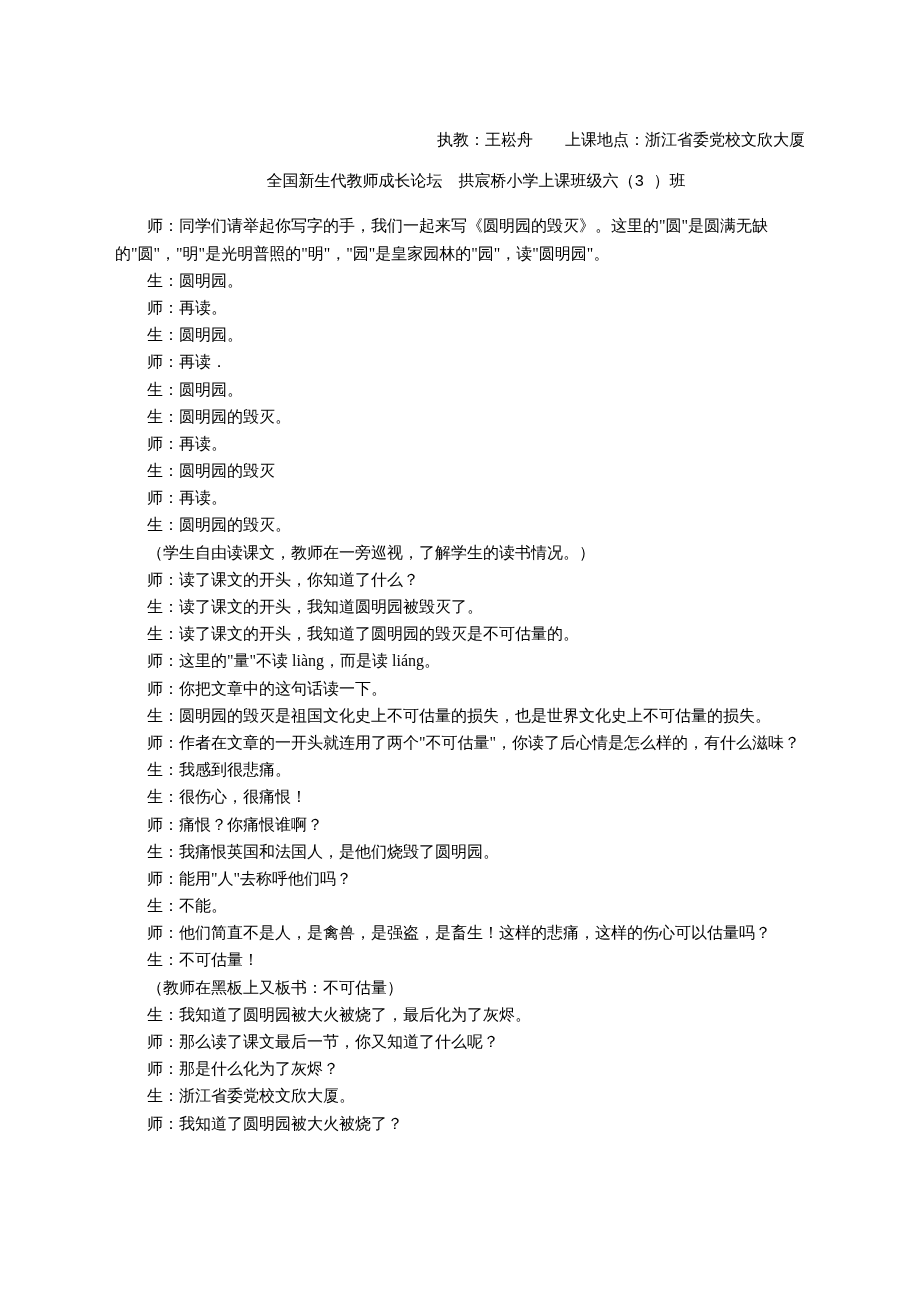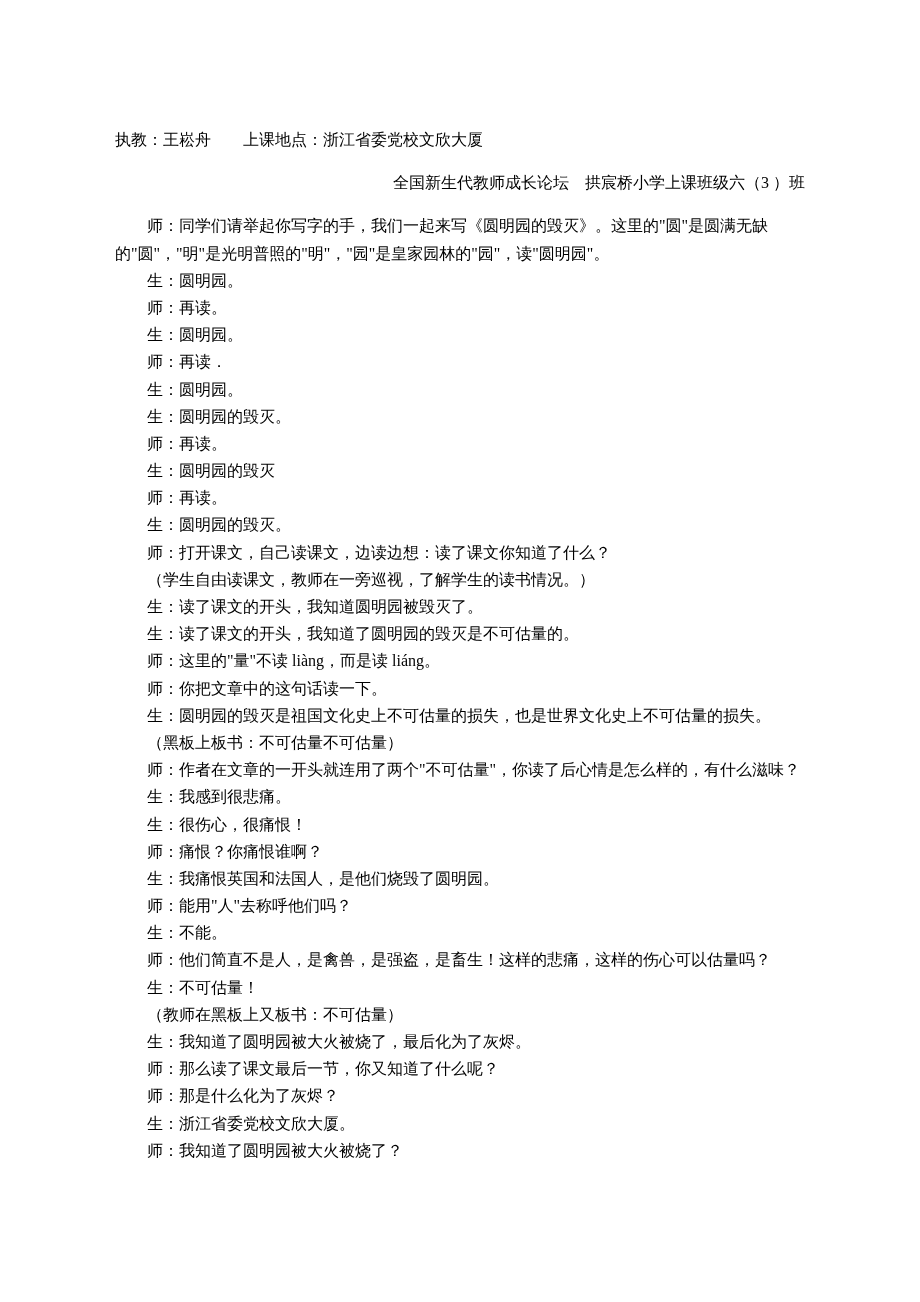--- a/index.html
+++ b/index.html
@@ -13,27 +13,28 @@
   }
   .page {
     width: 920px;
     min-height: 1302px;
     box-sizing: border-box;
     padding: 110px 115px 100px 115px;
     margin: 0 auto;
     background: #ffffff;
   }
   .meta-line {
-    text-align: left;
+    text-align: right;
     margin-bottom: 13px;
   }
   .meta-line2 {
-    text-align: right;
+    text-align: center;
     text-indent: 2em;
     margin-bottom: 1em;
+    font-family: Liberation Mono, monospace;
   }
   .para {
     text-indent: 2em;
     margin: 0;
   }
 </style>
 </head>
 <body>
 
 <div class="page">
@@ -45,28 +46,27 @@
   <p class="para">生：圆明园。</p>
   <p class="para">师：再读。</p>
   <p class="para">生：圆明园。</p>
   <p class="para">师：再读．</p>
   <p class="para">生：圆明园。</p>
   <p class="para">生：圆明园的毁灭。</p>
   <p class="para">师：再读。</p>
   <p class="para">生：圆明园的毁灭</p>
   <p class="para">师：再读。</p>
   <p class="para">生：圆明园的毁灭。</p>
-  <p class="para">师：打开课文，自己读课文，边读边想：读了课文你知道了什么？</p>
   <p class="para">（学生自由读课文，教师在一旁巡视，了解学生的读书情况。）</p>
+  <p class="para">师：读了课文的开头，你知道了什么？</p>
   <p class="para">生：读了课文的开头，我知道圆明园被毁灭了。</p>
   <p class="para">生：读了课文的开头，我知道了圆明园的毁灭是不可估量的。</p>
   <p class="para">师：这里的"量"不读 liàng，而是读 liáng。</p>
   <p class="para">师：你把文章中的这句话读一下。</p>
   <p class="para">生：圆明园的毁灭是祖国文化史上不可估量的损失，也是世界文化史上不可估量的损失。</p>
-  <p class="para">（黑板上板书：不可估量不可估量）</p>
   <p class="para">师：作者在文章的一开头就连用了两个"不可估量"，你读了后心情是怎么样的，有什么滋味？</p>
   <p class="para">生：我感到很悲痛。</p>
   <p class="para">生：很伤心，很痛恨！</p>
   <p class="para">师：痛恨？你痛恨谁啊？</p>
   <p class="para">生：我痛恨英国和法国人，是他们烧毁了圆明园。</p>
   <p class="para">师：能用"人"去称呼他们吗？</p>
   <p class="para">生：不能。</p>
   <p class="para">师：他们简直不是人，是禽兽，是强盗，是畜生！这样的悲痛，这样的伤心可以估量吗？</p>
   <p class="para">生：不可估量！</p>
   <p class="para">（教师在黑板上又板书：不可估量）</p>

